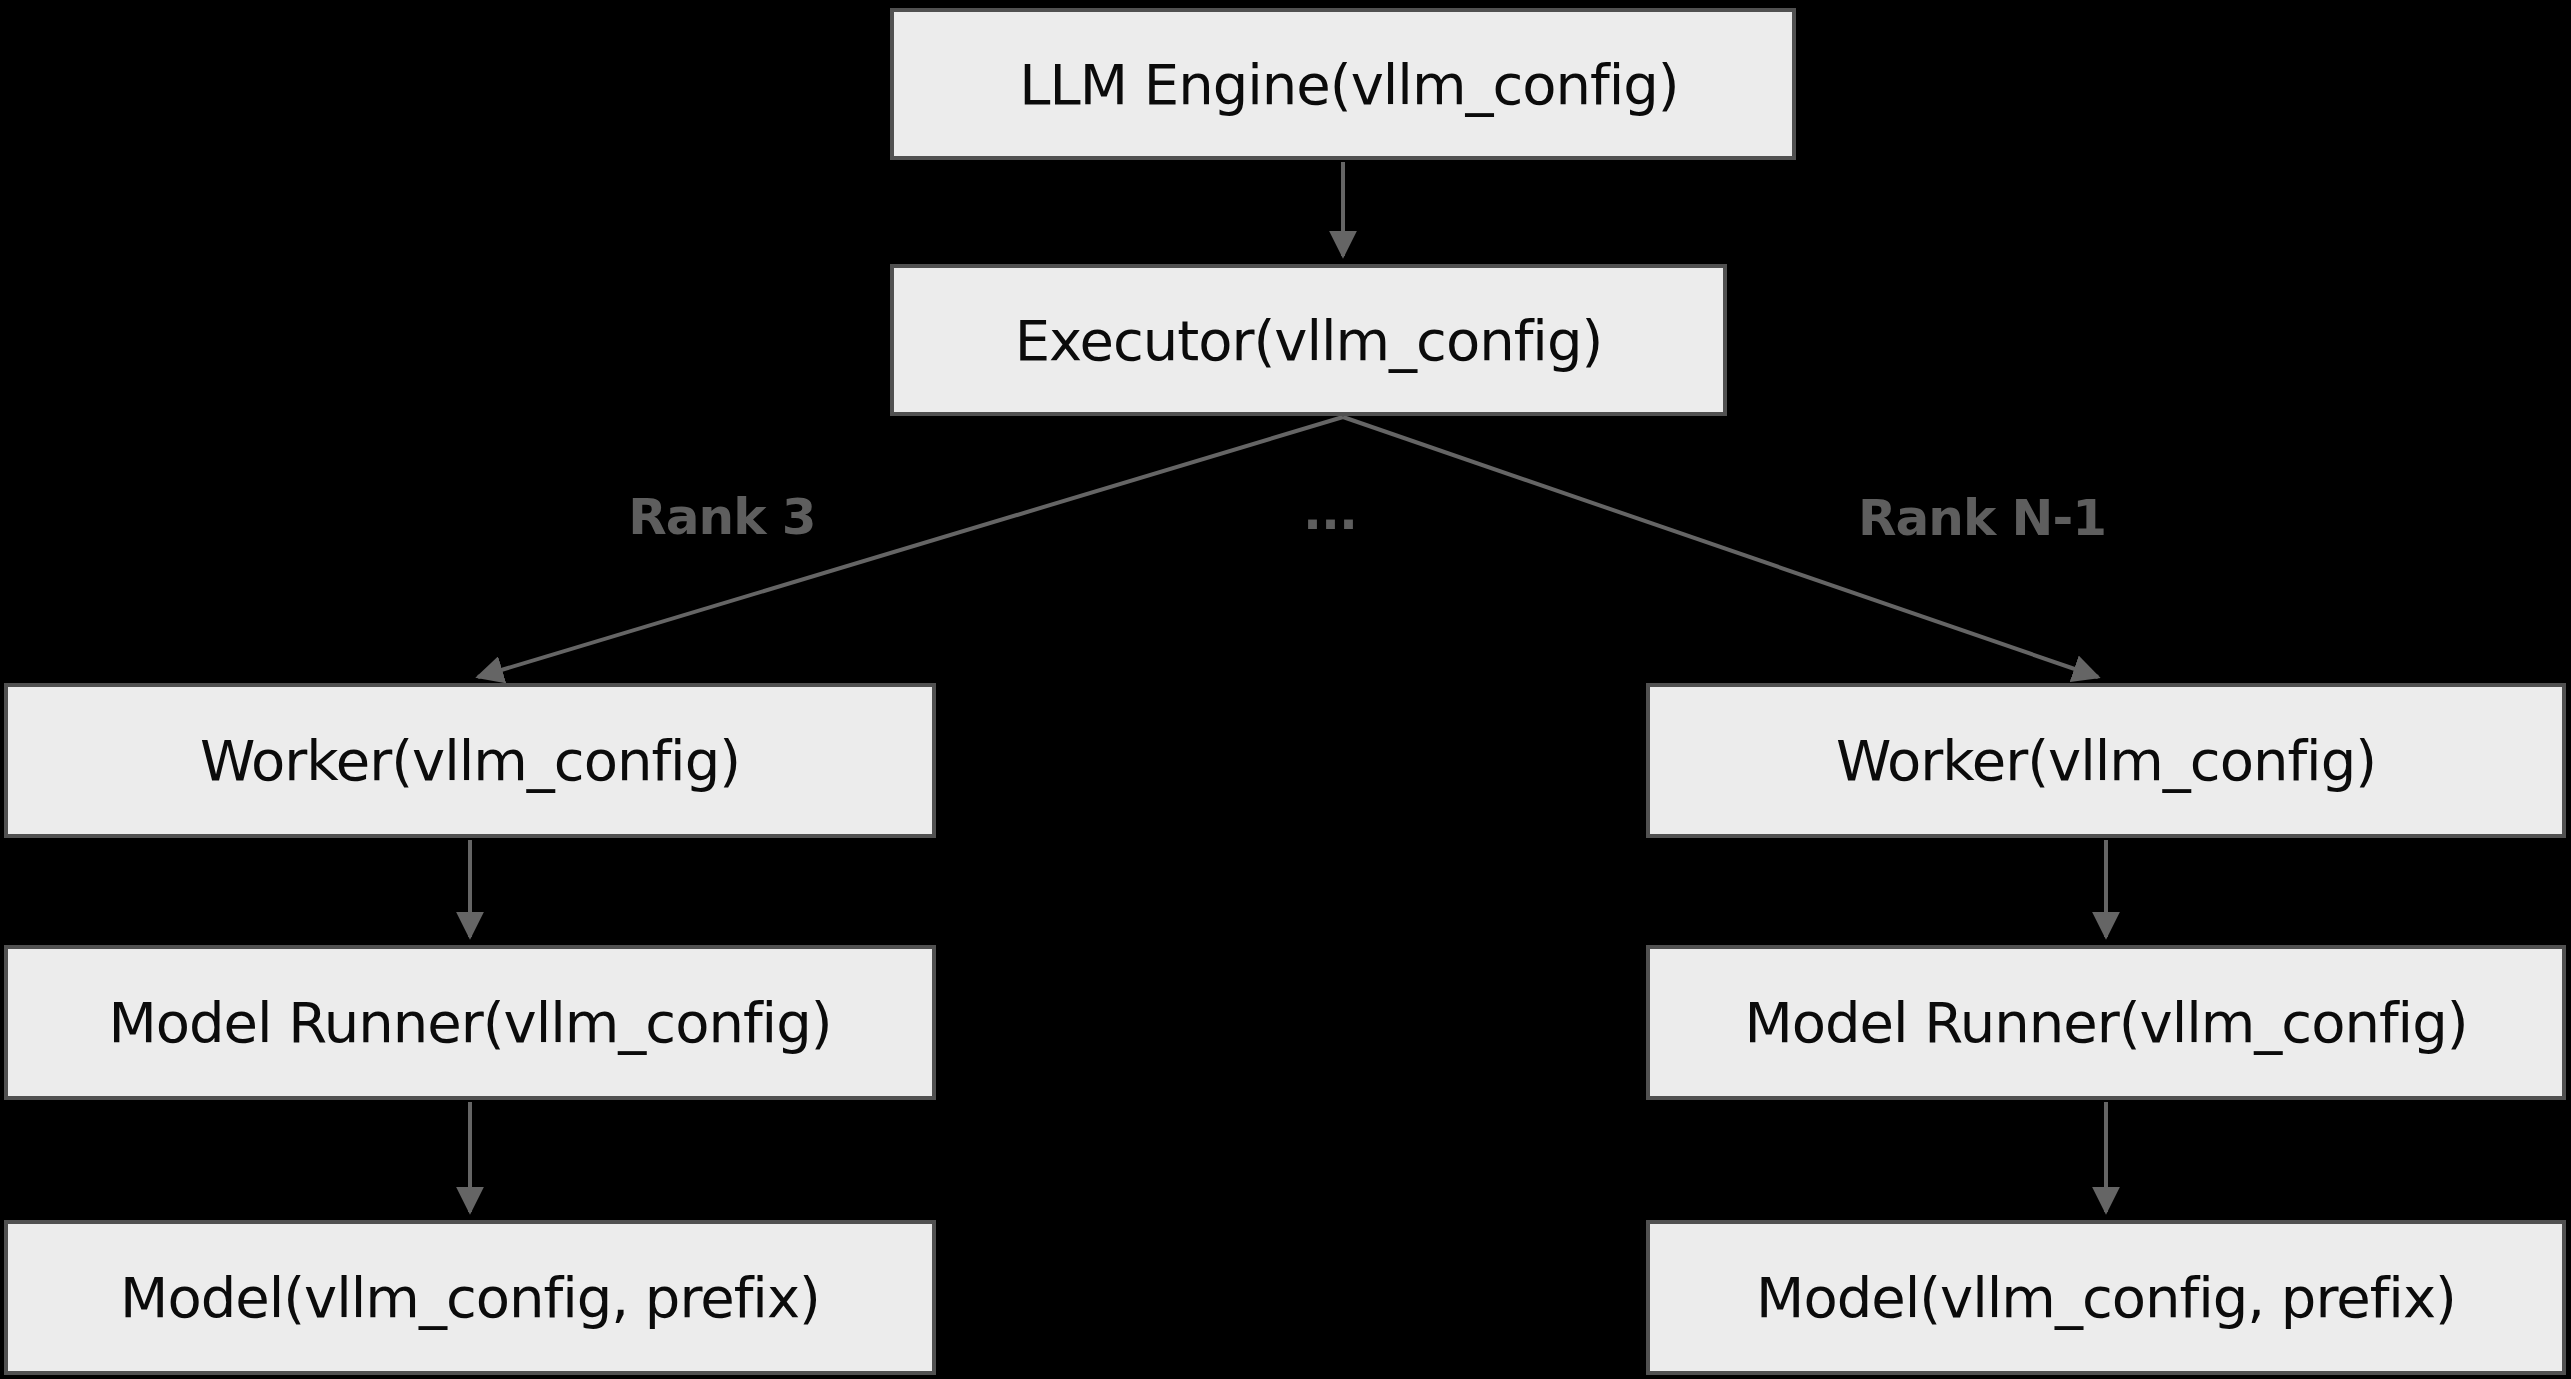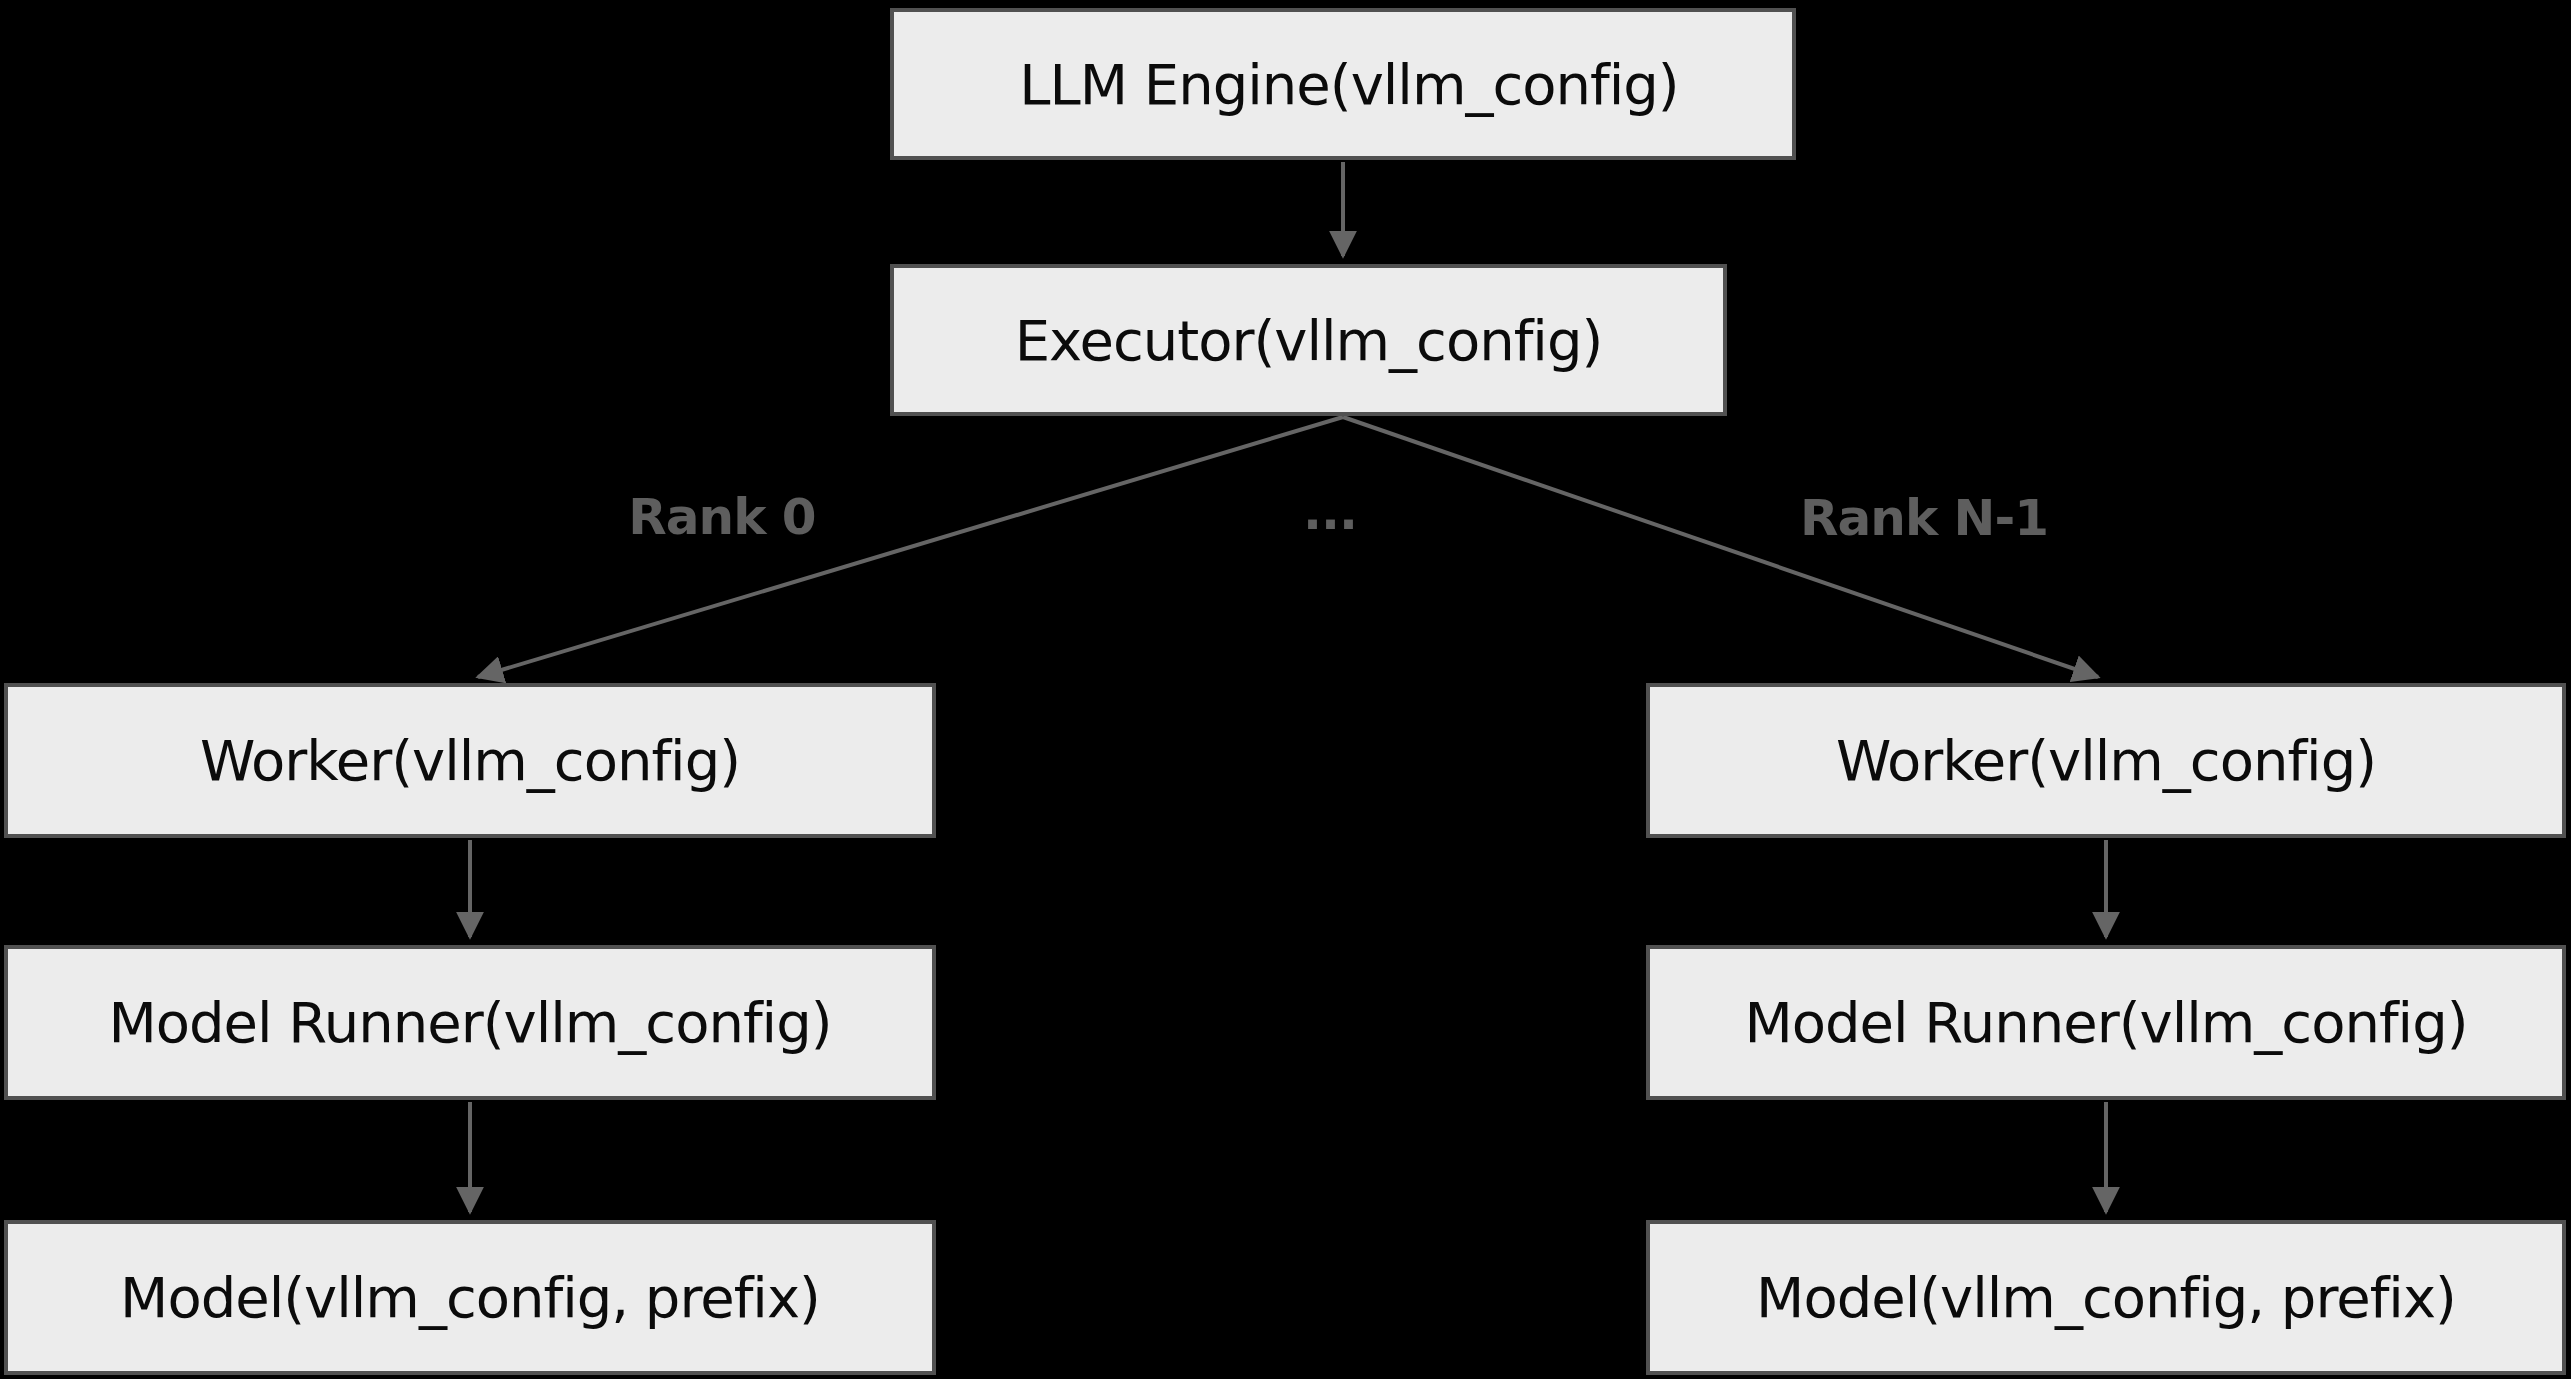--- a/index.html
+++ b/index.html
@@ -51,21 +51,21 @@
   #n-exec { left: 890px;  top: 264px;  width: 837px; height: 152px; }
   #n-wl   { left: 4px;    top: 683px;  width: 932px; height: 155px; }
   #n-mrl  { left: 4px;    top: 945px;  width: 932px; height: 155px; }
   #n-ml   { left: 4px;    top: 1220px; width: 932px; height: 155px; }
   #n-wr   { left: 1646px; top: 683px;  width: 920px; height: 155px; }
   #n-mrr  { left: 1646px; top: 945px;  width: 920px; height: 155px; }
   #n-mr   { left: 1646px; top: 1220px; width: 920px; height: 155px; }
   
   #lbl-rank0 { left: 722px;  top: 517px; }
   #lbl-dots  { left: 1330px; top: 512px; }
-  #lbl-rankn { left: 1924px; top: 518px; }
+  #lbl-rankn { left: 1982px; top: 518px; }
 </style>
 </head>
 <body>
 
 <div class="canvas">
 
   <svg class="edges" viewBox="0 0 2571 1379" xmlns="http://www.w3.org/2000/svg">
     <defs>
       <marker id="arrow" viewBox="0 0 10 10" refX="9" refY="5" markerWidth="7" markerHeight="7" orient="auto">
         <path d="M 0 0 L 10 5 L 0 10 z" fill="#656565"></path>
@@ -105,19 +105,19 @@
   </div>
 
   <div class="node" id="n-mrr">
     <span>Model Runner(vllm_config)</span>
   </div>
 
   <div class="node" id="n-mr">
     <span>Model(vllm_config, prefix)</span>
   </div>
 
-  <div class="edge-label" id="lbl-rank0">Rank 0</div>
+  <div class="edge-label" id="lbl-rank0">Rank 3</div>
 
   <div class="edge-label" id="lbl-dots">...</div>
 
   <div class="edge-label" id="lbl-rankn">Rank N-1</div>
 
 </div>
 
 </body></html>

